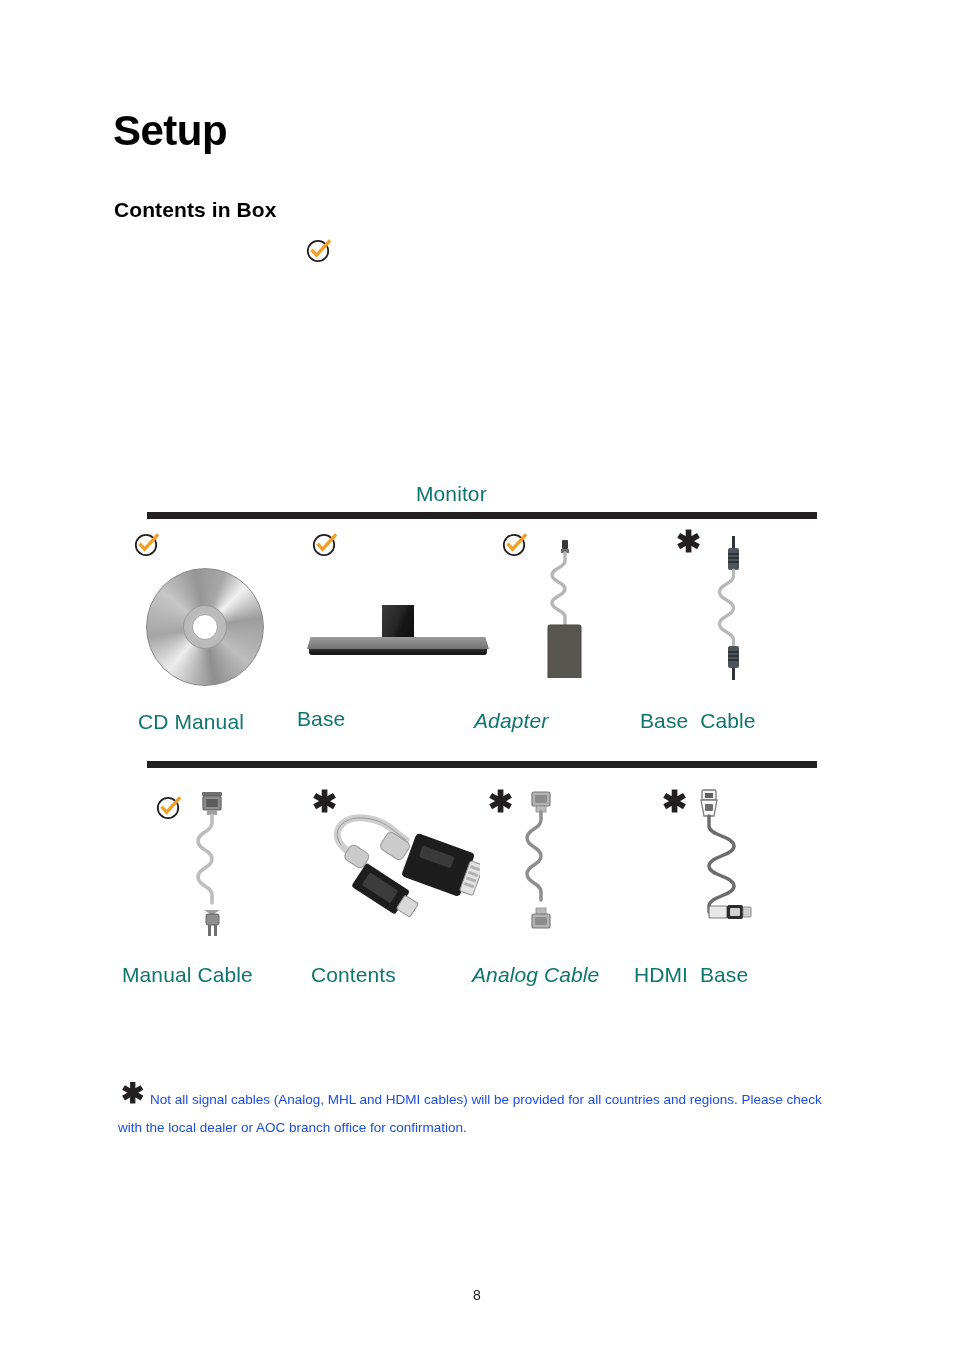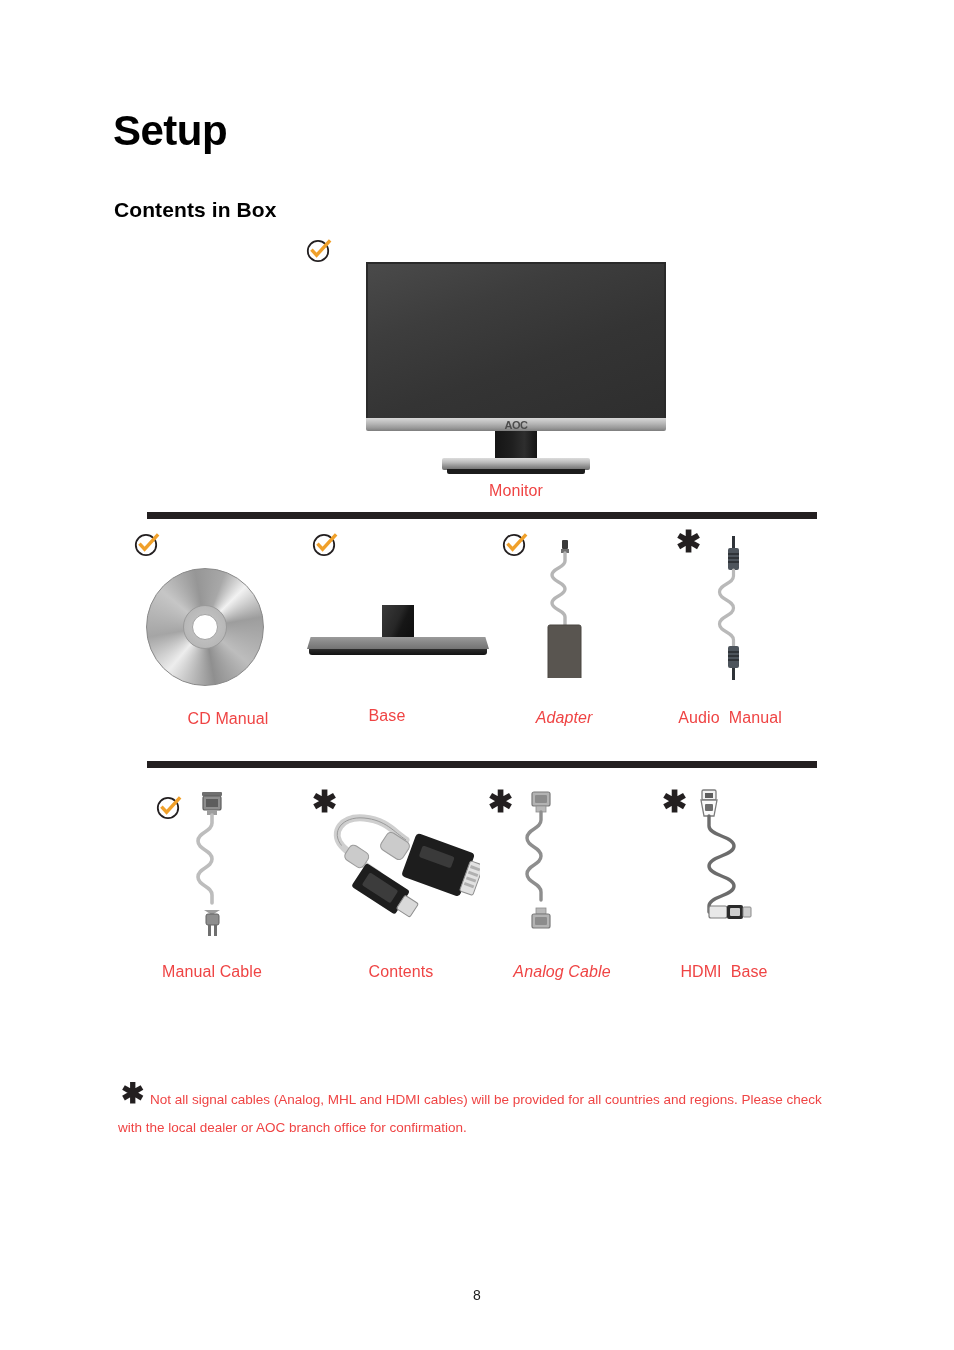--- a/index.html
+++ b/index.html
@@ -65,24 +65,24 @@
     font-weight: bold;
     line-height: 22px;
     color: #231f20;
     font-family: "Liberation Sans", sans-serif;
     user-select: none;
   }
 
   
   .item-label {
     position: absolute;
-    font-size: 16px;
-    color: #ef4444;
+    font-size: 21px;
+    color: #0f766e;
     white-space: pre;
-    text-align: center;
+    text-align: left;
     letter-spacing: 0.1px;
   }
 
   
   #monitor-art {
     position: absolute;
     left: 366px;
     top: 262px;
     width: 300px;
     height: 212px;
@@ -208,21 +208,21 @@
   .cable-art svg { display: block; }
 
   
   #footnote {
     position: absolute;
     left: 118px;
     top: 1086px;
     width: 716px;
     font-size: 13.5px;
     line-height: 28px;
-    color: #ef4444;
+    color: #1d4ed8;
   }
   #footnote-asterisk {
     position: absolute;
     left: 121px;
     top: 1083px;
     font-size: 28px;
     font-weight: bold;
     line-height: 22px;
     color: #231f20;
   }
@@ -250,28 +250,20 @@
   <div id="page-title">Setup</div>
   <div id="section-title">Contents in Box</div>
 
   <div class="check-icon" style="left:306px; top:237px;">
     <svg viewBox="0 0 26 26">
       <circle cx="12" cy="14" r="10.2" fill="none" stroke="#231f20" stroke-width="1.8"></circle>
       <path d="M6.6 13.8 L10.6 18.2 L23 4.6" fill="none" stroke="#F0A02A" stroke-width="3.4" stroke-linecap="square" stroke-linejoin="miter"></path>
     </svg>
   </div>
 
-  <div id="monitor-art">
-    <div class="mon-screen"></div>
-    <div class="mon-chin"></div>
-    <div class="mon-logo">AOC</div>
-    <div class="mon-neck"></div>
-    <div class="mon-base"></div>
-    <div class="mon-base-shadow"></div>
-  </div>
 
   <div class="item-label" style="left:416px; top:482px; width:200px;">Monitor</div>
 
   <div class="divider" id="divider-1"></div>
 
   <div class="check-icon" style="left:134px; top:531px;">
     <svg viewBox="0 0 26 26">
       <circle cx="12" cy="14" r="10.2" fill="none" stroke="#231f20" stroke-width="1.8"></circle>
       <path d="M6.6 13.8 L10.6 18.2 L23 4.6" fill="none" stroke="#F0A02A" stroke-width="3.4" stroke-linecap="square" stroke-linejoin="miter"></path>
     </svg>
@@ -322,21 +314,21 @@
       <rect x="28" y="21" width="11" height="2" fill="#2f3338"></rect>
       <rect x="28" y="25" width="11" height="2" fill="#2f3338"></rect>
       <path d="M33.5 34 v6 c0 8 -14 8 -14 16 s14 8 14 16 s-14 8 -14 16 s14 8 14 16 v6" fill="none" stroke="#b9b9b9" stroke-width="3.2" stroke-linecap="round"></path>
       <rect x="28" y="110" width="11" height="22" rx="2" fill="#4d545c"></rect>
       <rect x="28" y="115" width="11" height="2" fill="#2f3338"></rect>
       <rect x="28" y="119" width="11" height="2" fill="#2f3338"></rect>
       <rect x="28" y="123" width="11" height="2" fill="#2f3338"></rect>
       <rect x="32" y="132" width="3" height="12" fill="#2f3338"></rect>
     </svg>
   </div>
-  <div class="item-label" style="left:640px; top:709px; width:180px;">Audio  Manual</div>
+  <div class="item-label" style="left:640px; top:709px; width:180px;">Base  Cable</div>
 
   <div class="divider" id="divider-2"></div>
 
   <div class="check-icon" style="left:156px; top:794px;">
     <svg viewBox="0 0 26 26">
       <circle cx="12" cy="14" r="10.2" fill="none" stroke="#231f20" stroke-width="1.8"></circle>
       <path d="M6.6 13.8 L10.6 18.2 L23 4.6" fill="none" stroke="#F0A02A" stroke-width="3.4" stroke-linecap="square" stroke-linejoin="miter"></path>
     </svg>
   </div>
   <div class="cable-art" style="left:182px; top:790px;">

